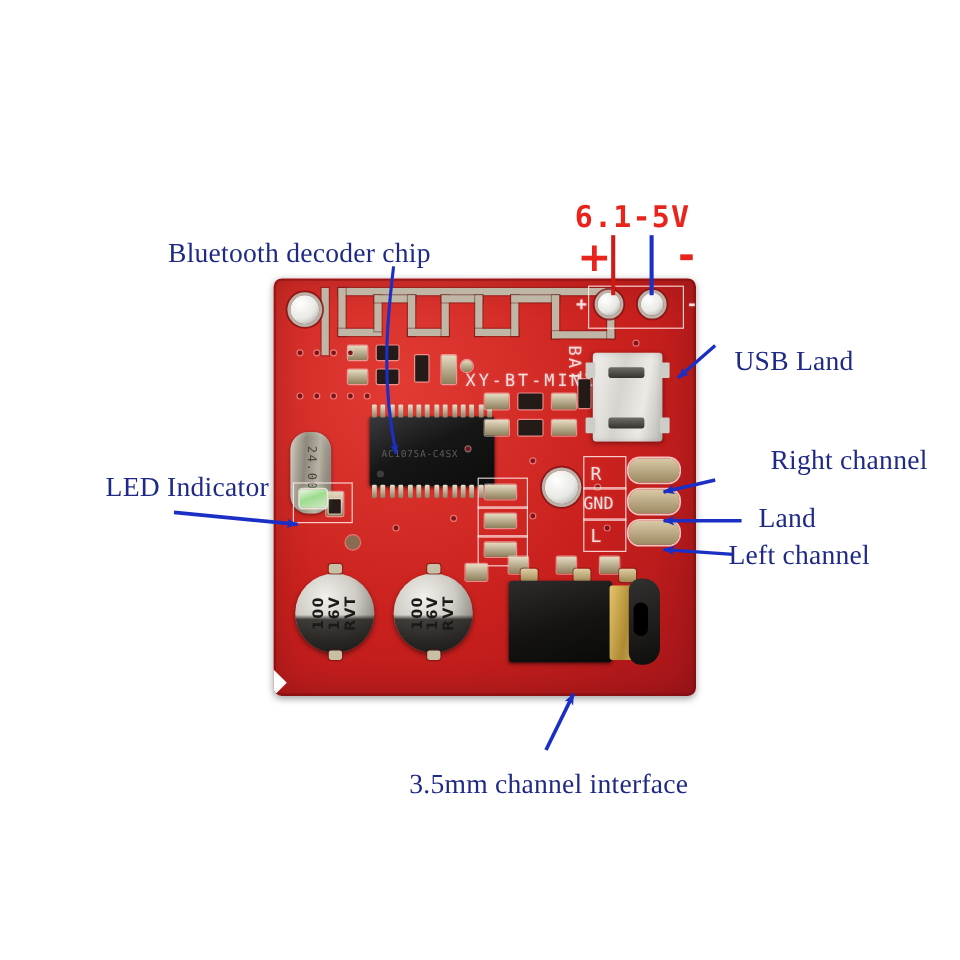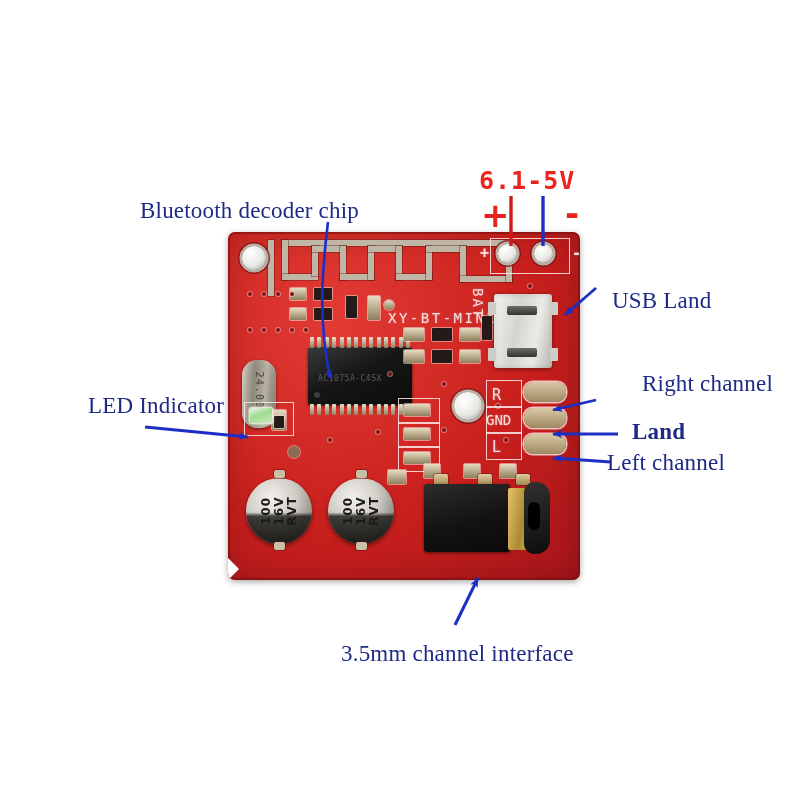--- a/index.html
+++ b/index.html
@@ -331,21 +331,21 @@
 
     <path d="M455,625 L478,578" stroke="#1b2fc4" stroke-width="3" fill="none" marker-end="url(#ah-blue)"></path>
   </svg>
 
   <div class="anno" style="left:140px;top:199px;">Bluetooth decoder chip</div>
 
   <div class="anno" style="left:612px;top:289px;">USB Land</div>
 
   <div class="anno" style="left:606px;top:372px;margin-left:36px;">Right channel</div>
 
-  <div class="anno" style="left:632px;top:420px;font-weight:bold;">Land</div>
+  <div class="anno" style="left:632px;top:420px;">Land</div>
 
   <div class="anno" style="left:607px;top:451px;">Left channel</div>
 
   <div class="anno" style="left:88px;top:394px;">LED Indicator</div>
 
   <div class="anno" style="left:341px;top:642px;">3.5mm channel interface</div>
 
   <div class="anno-red" style="left:479px;top:168px;">6.1-5V</div>
   <div class="sign" style="left:481px;top:198px;">+</div>
   <div class="sign" style="left:565px;top:196px;">-</div>

